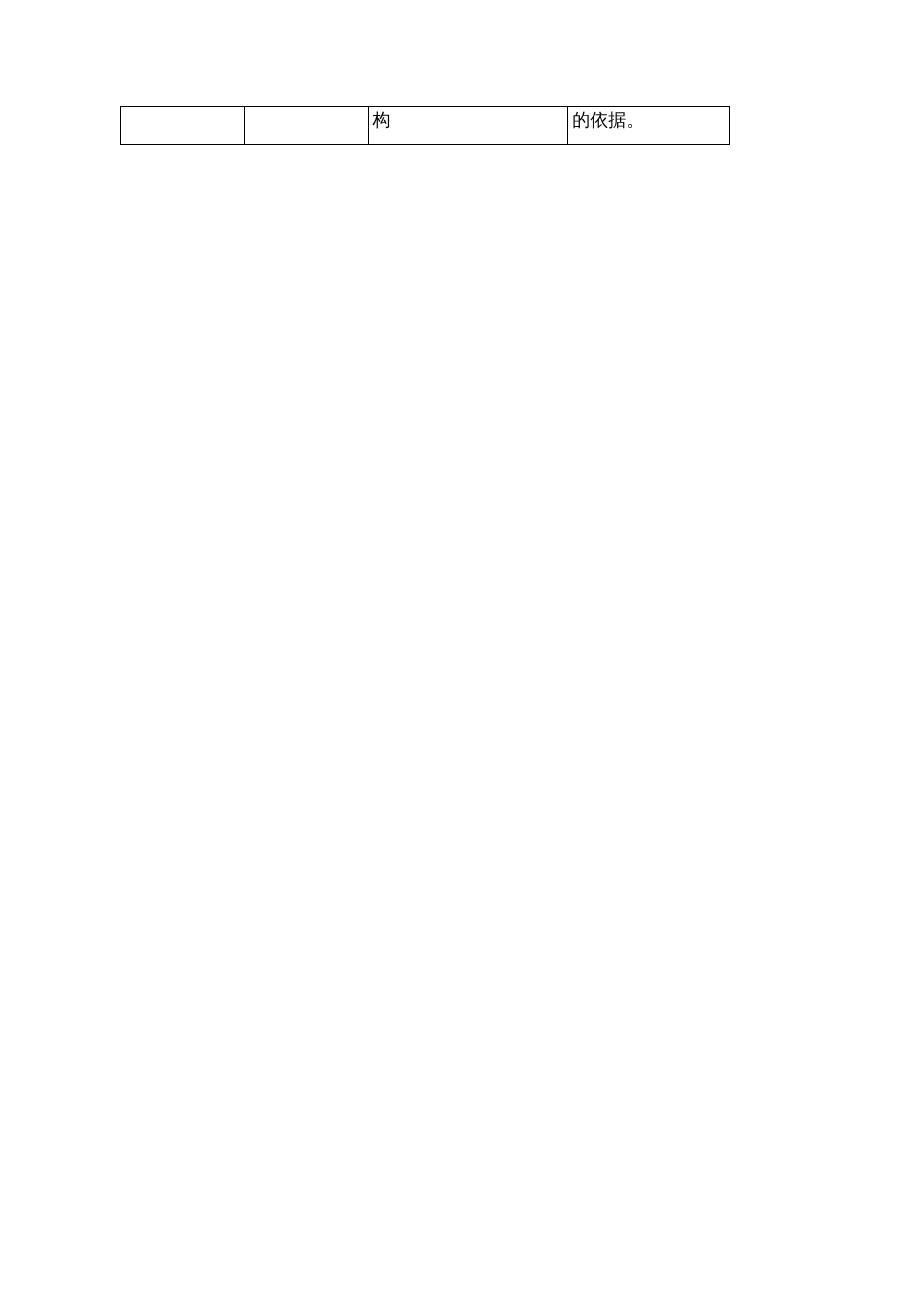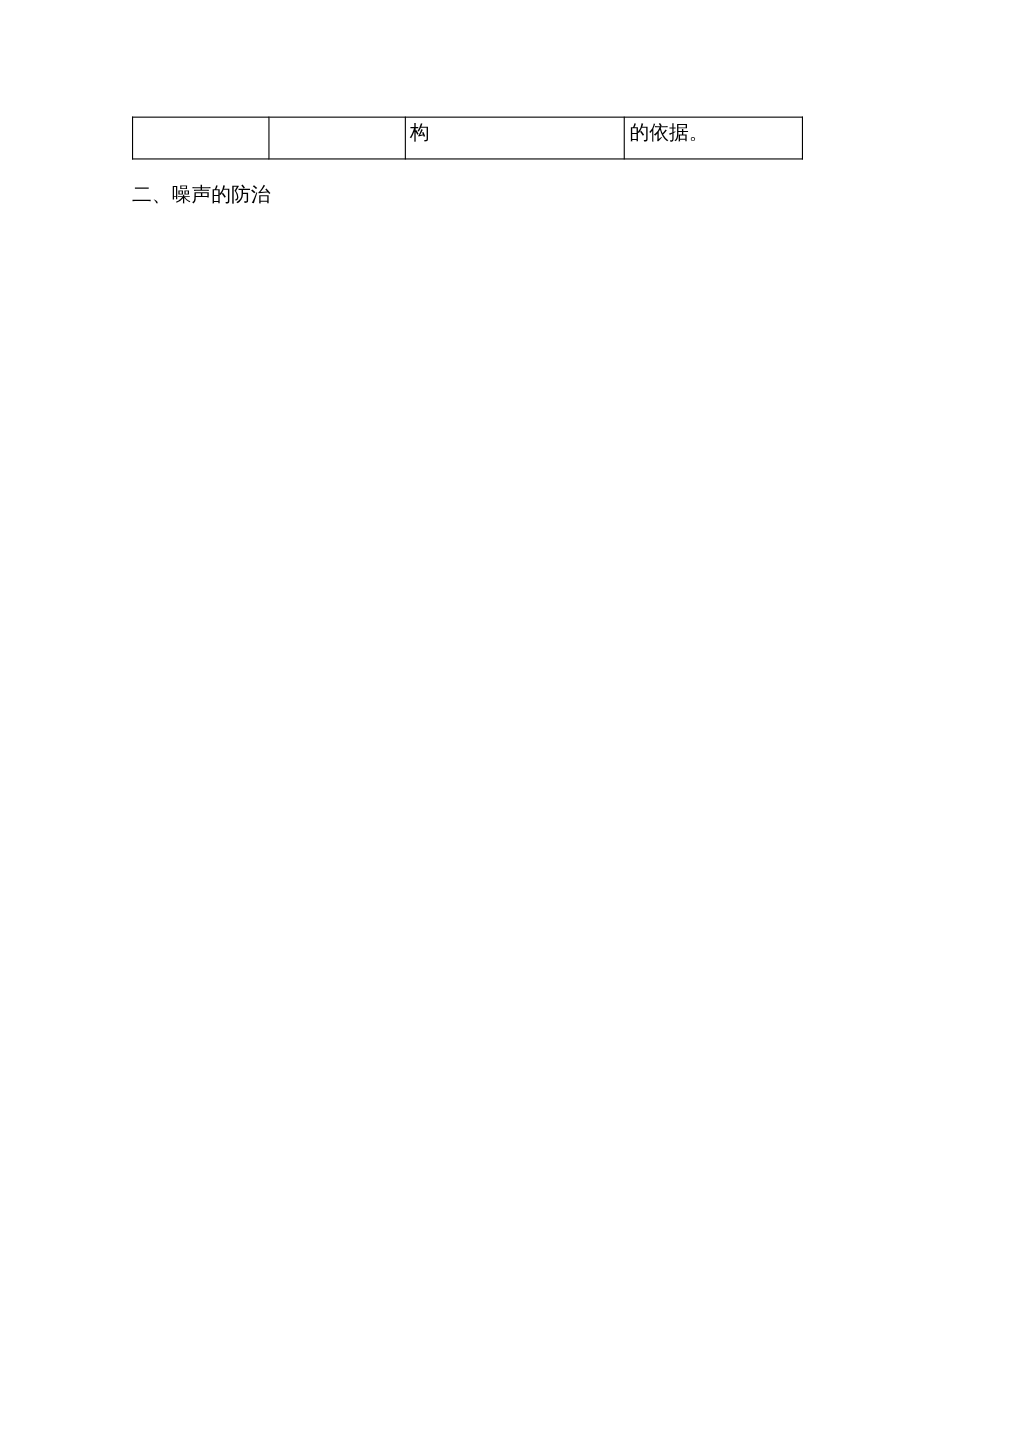--- a/index.html
+++ b/index.html
@@ -53,14 +53,13 @@
       <tr>
     <td class="col1"></td>
     <td class="col2"></td>
     <td class="col3">构</td>
     <td class="col4">的依据。</td>
   </tr>
 </tbody>
   </table>
 
 <div class="content">
-  <div class="line">二、噪声的防治</div>
 </div>
 
 </body></html>

